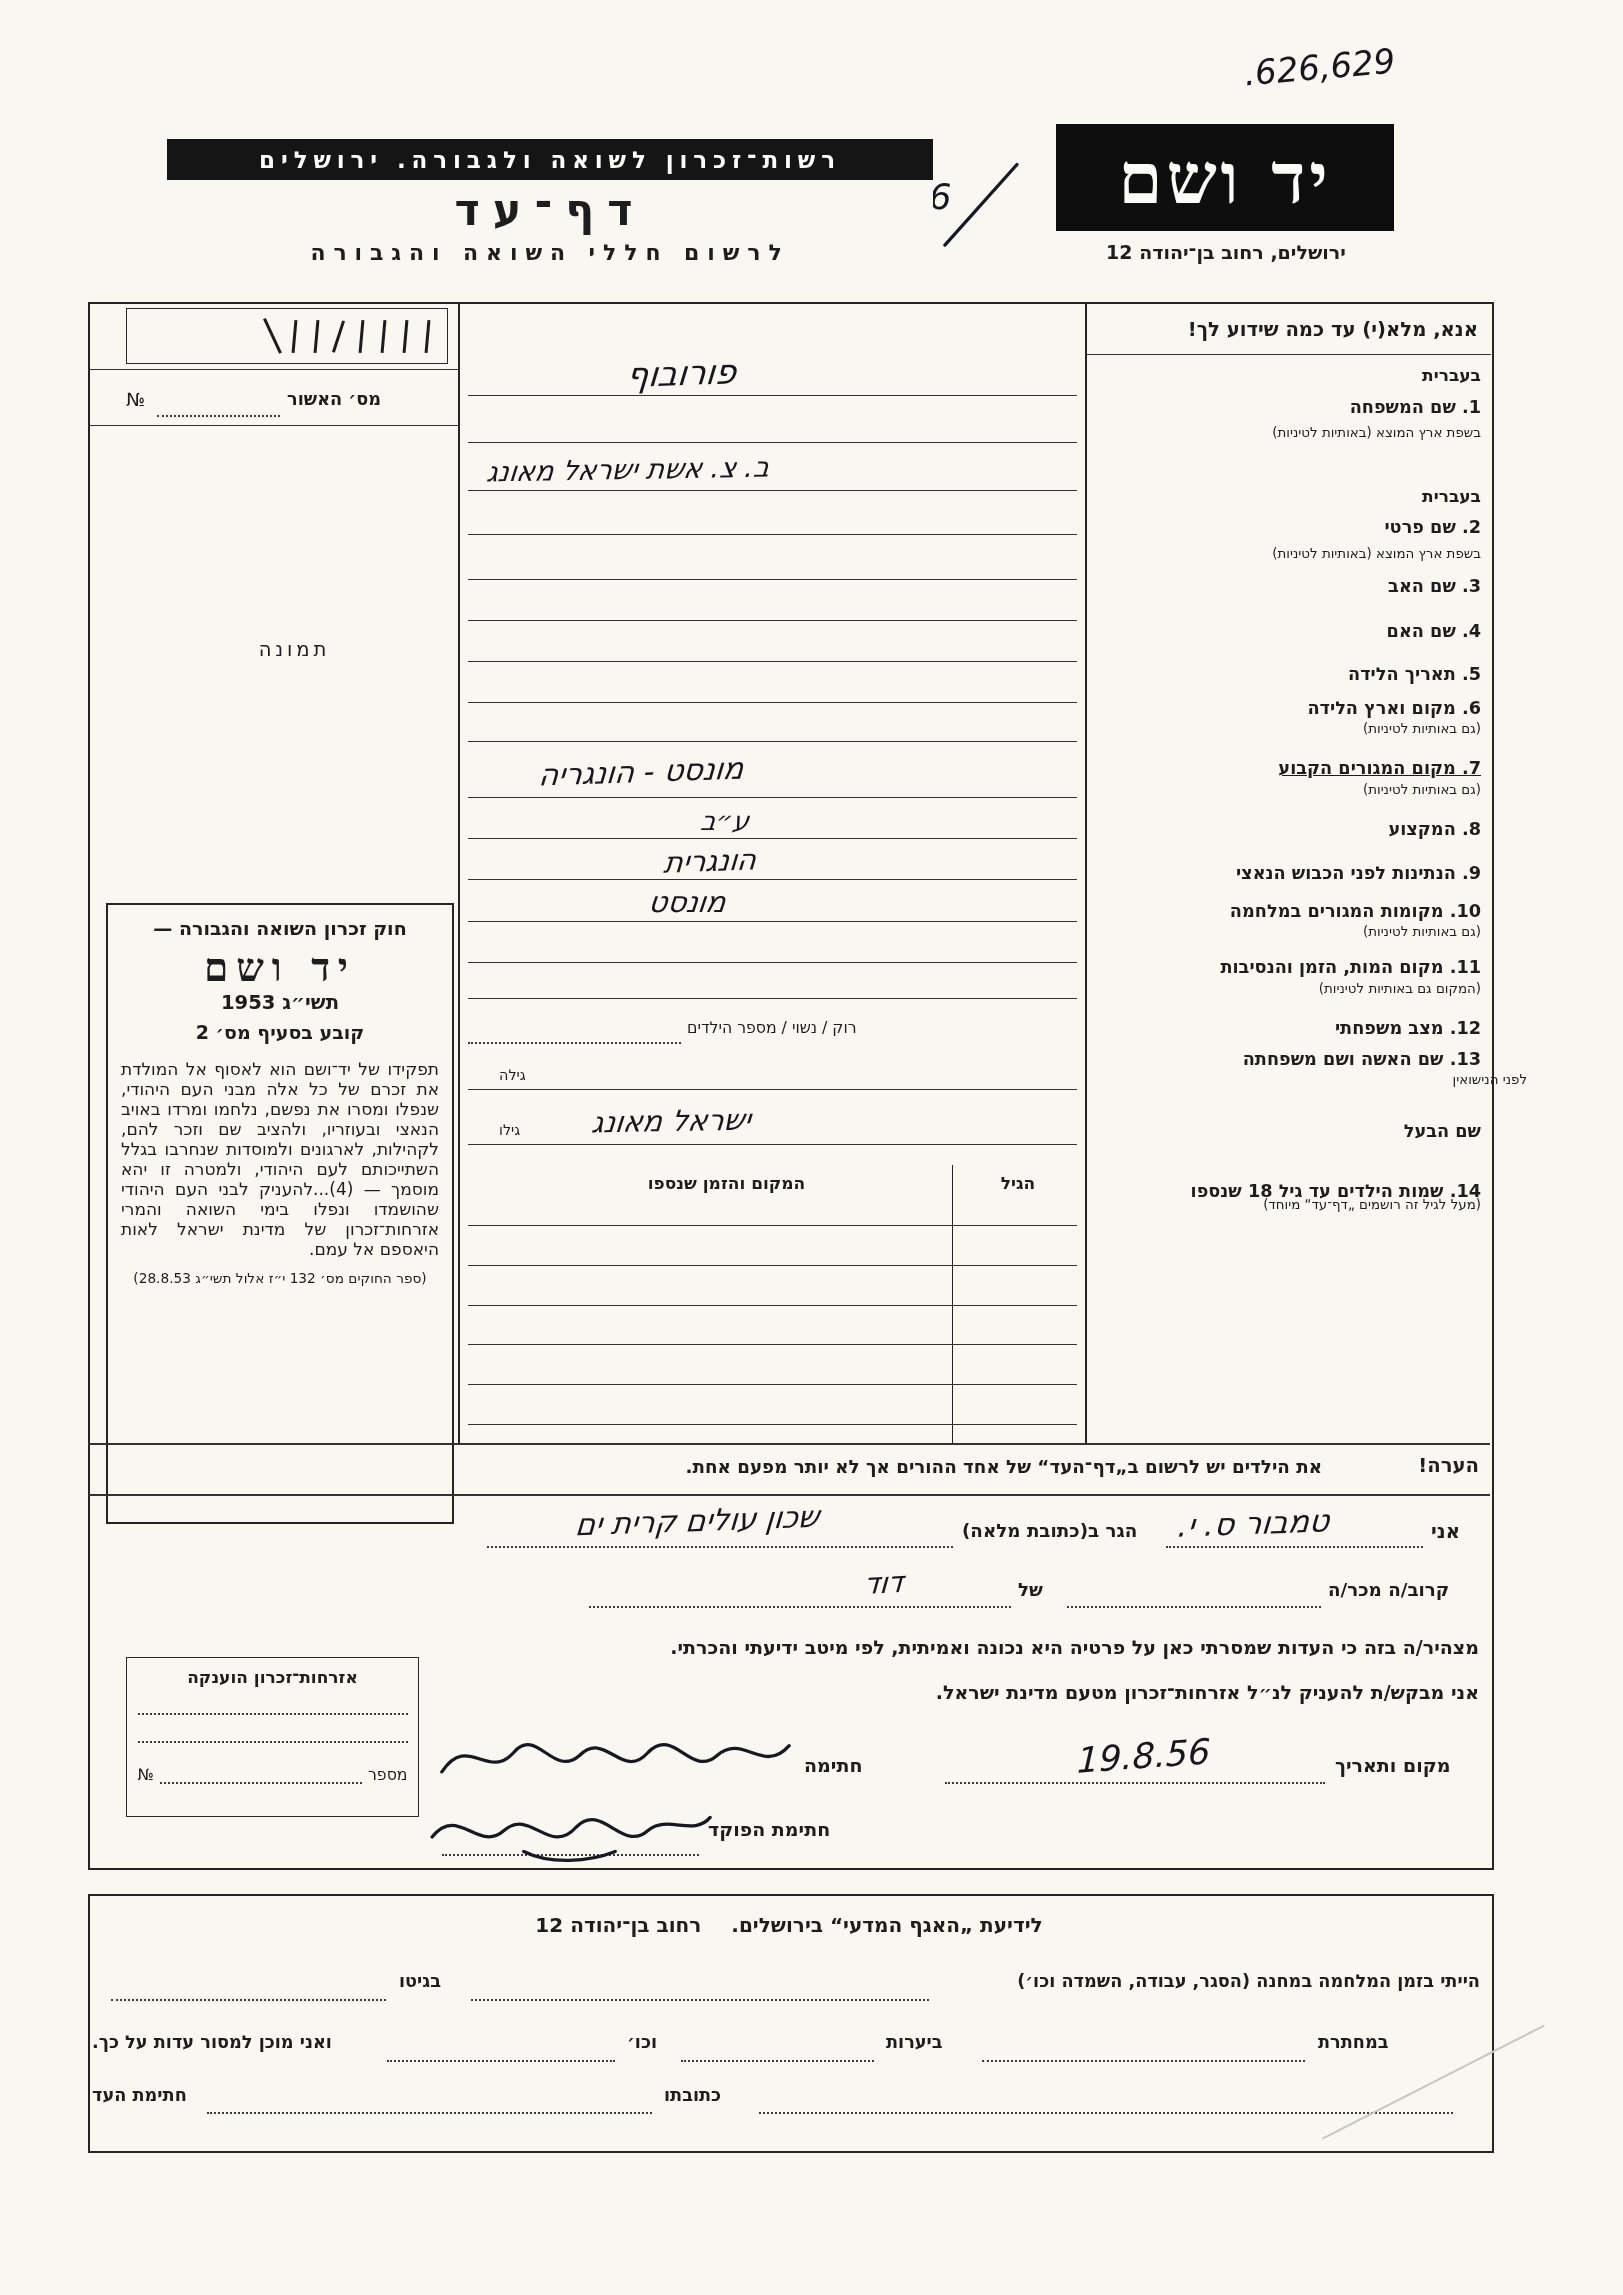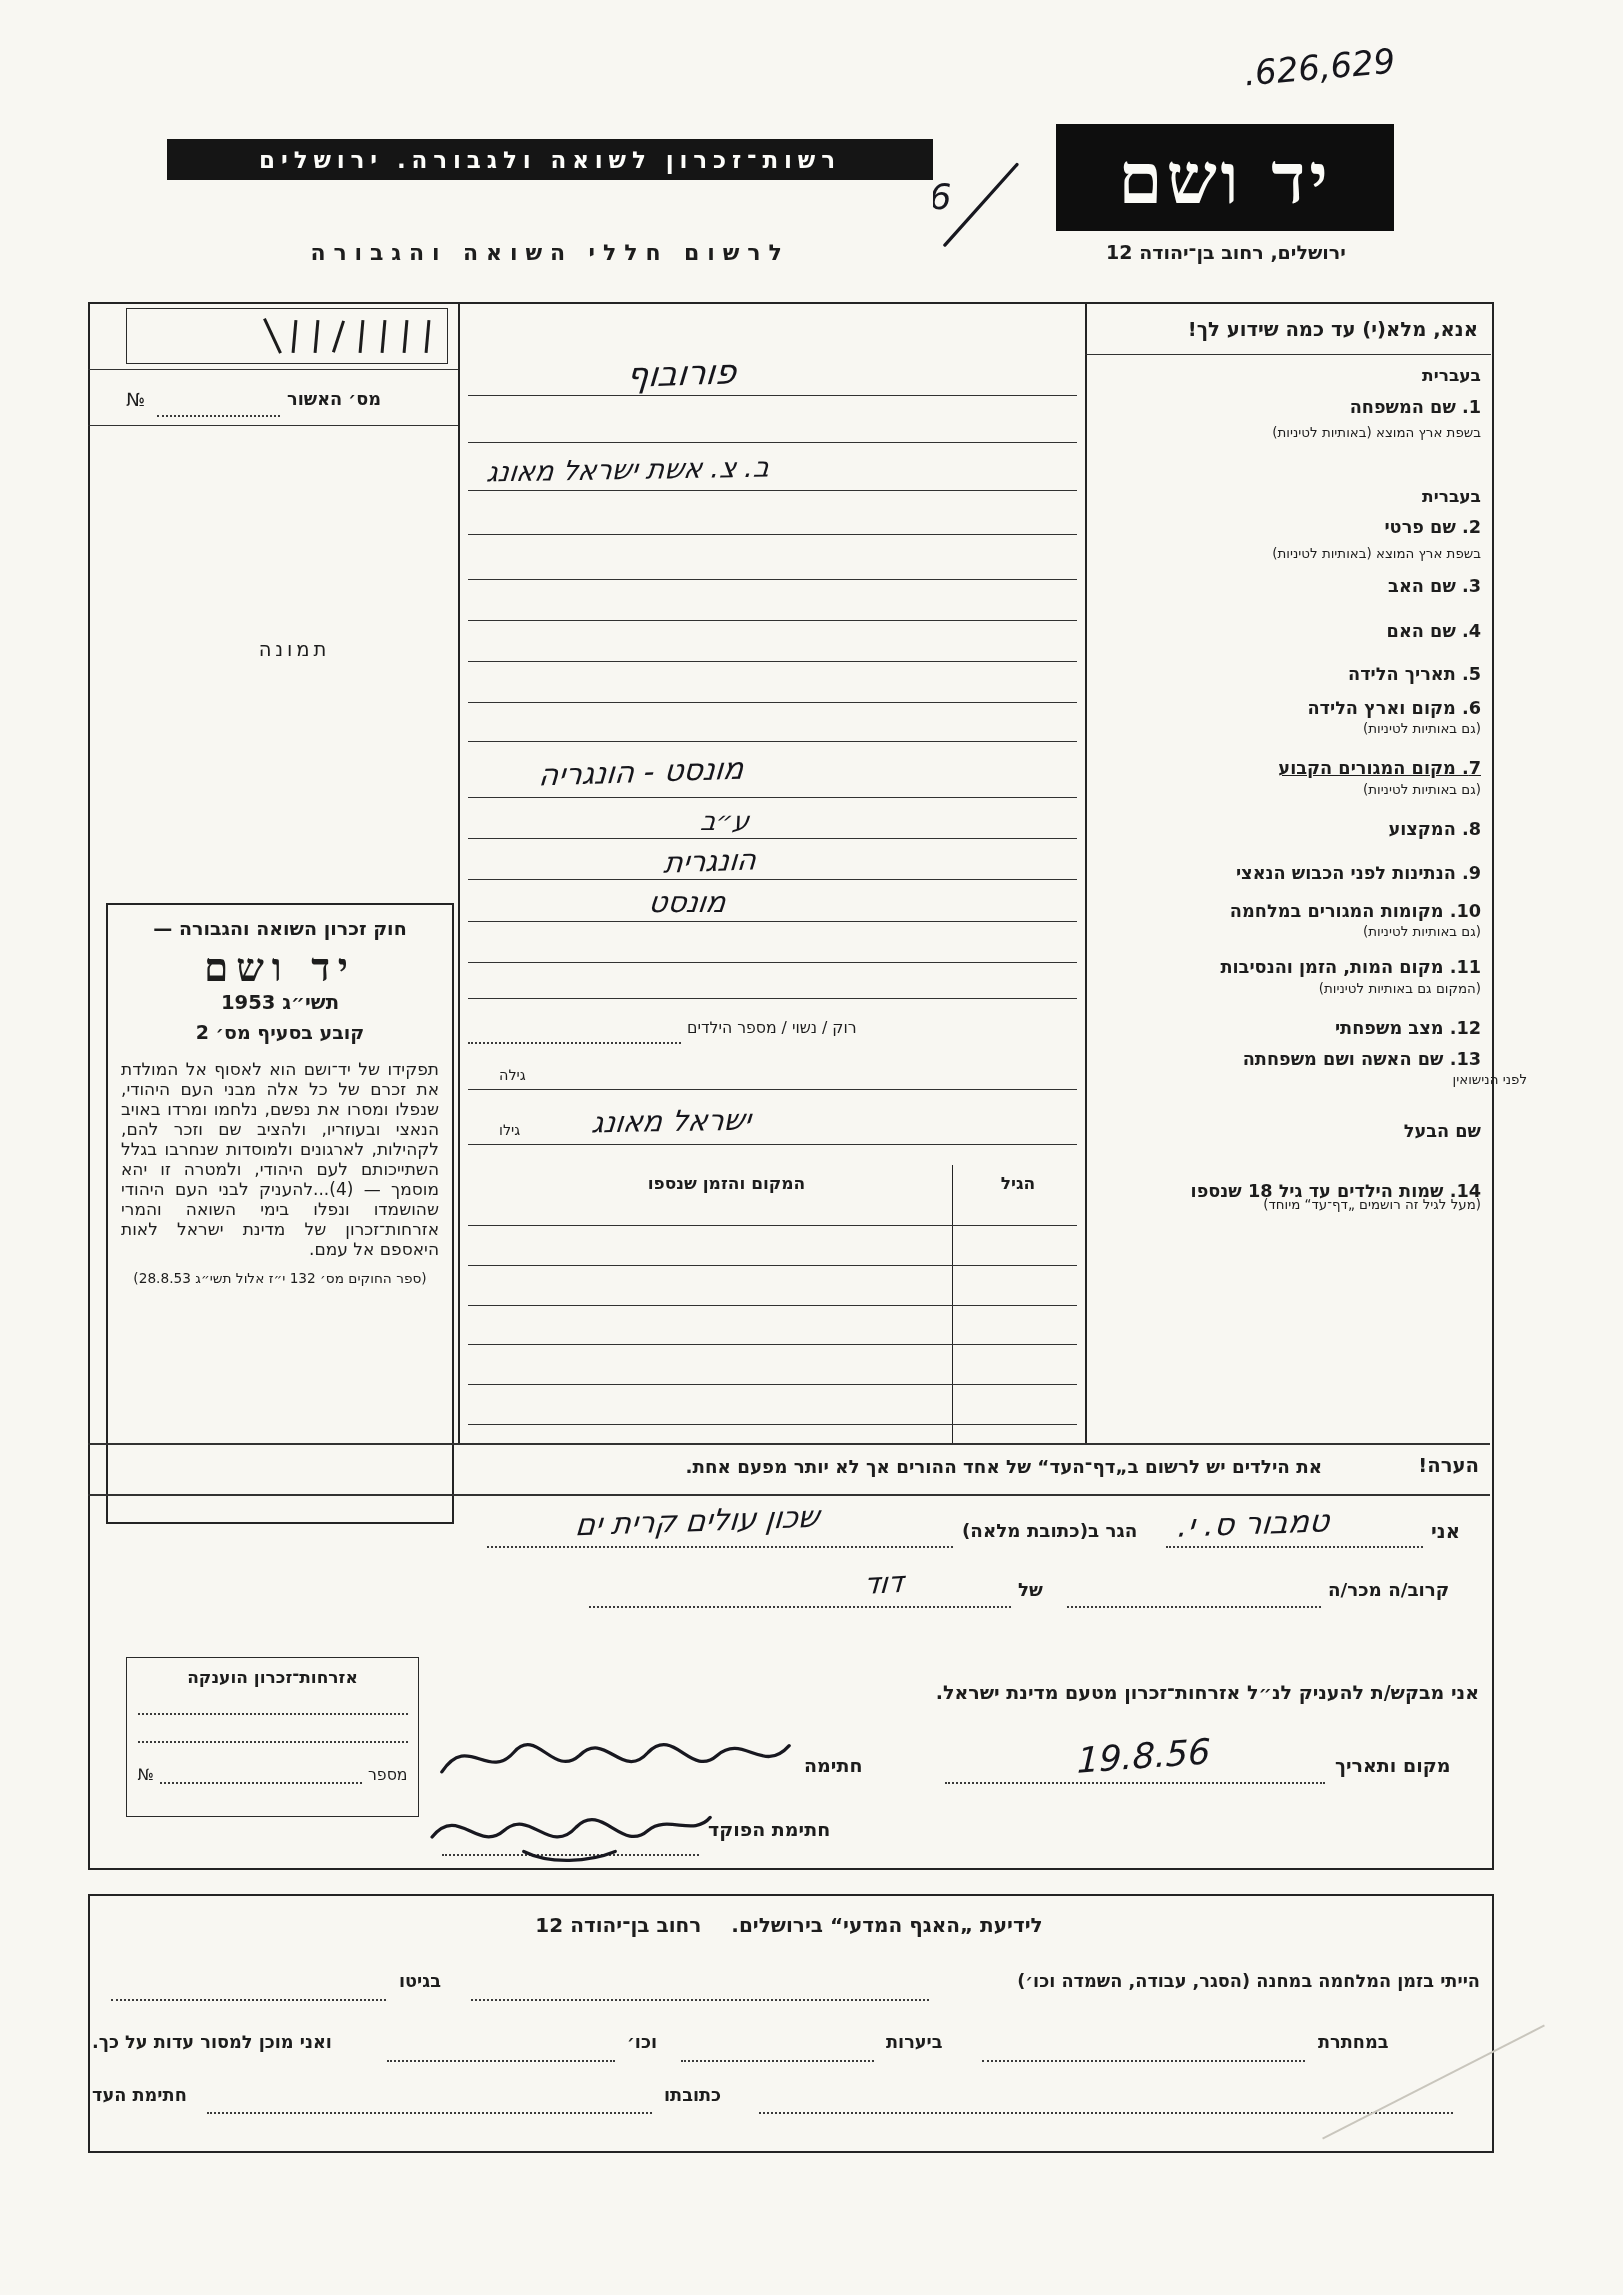--- a/index.html
+++ b/index.html
@@ -55,20 +55,21 @@
   <div class="hand" style="left:1244px;top:47px;font-size:34px;transform:rotate(-5deg);">626,629.</div>
 
   <svg class="sig" style="left:933px;top:158px;" width="105" height="95" viewBox="0 0 160 145">
     <line class="ink" x1="18" y1="133" x2="128" y2="10"></line>
     <text class="inktext" x="28" y="78">16</text>
   </svg>
 
   <div class="bar" style="left:167px;top:139px;width:766px;height:41px;">
     <span>רשות־זכרון לשואה ולגבורה. ירושלים</span>
   </div>
+  <div class="title" style="left:167px;top:185px;width:766px;">דף־עד</div>
   <div class="subtitle" style="left:167px;top:240px;width:766px;">לרשום חללי השואה והגבורה</div>
 
   <div class="logo" style="left:1056px;top:124px;width:338px;height:107px;">
     <span>יד ושם</span>
   </div>
   <div class="addr" style="left:1051px;top:241px;width:350px;">ירושלים, רחוב בן־יהודה 12</div>
 
   <div class="box" style="left:88px;top:302px;width:1402px;height:1564px;"></div>
 
   <div class="vln" style="left:458px;top:302px;height:1141px;"></div>
@@ -184,20 +185,21 @@
   <div class="t bold" style="left:962px;top:1520px;font-size:18.3px;">הגר ב(כתובת מלאה)</div>
   <div class="ln dot" style="left:487px;top:1546px;width:466px;"></div>
   <div class="hand ctr" style="left:439px;top:1503px;width:517px;font-size:30px;transform:rotate(-2deg) skewX(-8deg);">שכון עולים קרית ים</div>
 
   <div class="t bold" style="left:1328px;top:1579px;font-size:18.3px;">קרוב/ה מכר/ה</div>
   <div class="ln dot" style="left:1067px;top:1606px;width:254px;"></div>
   <div class="t bold" style="left:1018px;top:1579px;font-size:18.3px;">של</div>
   <div class="ln dot" style="left:589px;top:1606px;width:422px;"></div>
   <div class="hand" style="left:864px;top:1566px;font-size:29px;transform:rotate(-3deg) skewX(-8deg);">דוד</div>
 
+  <div class="t bold rt" style="left:458px;top:1636px;width:1021px;font-size:19px;">מצהיר/ה בזה כי העדות שמסרתי כאן על פרטיה היא נכונה ואמיתית, לפי מיטב ידיעתי והכרתי.</div>
   <div class="t bold rt" style="left:458px;top:1681px;width:1021px;font-size:19px;">אני מבקש/ת להעניק לנ״ל אזרחות־זכרון מטעם מדינת ישראל.</div>
 
   <div class="t bold" style="left:1335px;top:1754px;font-size:19px;">מקום ותאריך</div>
   <div class="ln dot" style="left:945px;top:1782px;width:380px;"></div>
   <div class="hand" style="left:1077px;top:1736px;font-size:35px;transform:rotate(-4deg) skewX(-6deg);">19.8.56</div>
   <div class="t bold" style="left:804px;top:1754px;font-size:19px;">חתימה</div>
   <svg class="sig" style="left:432px;top:1716px;" width="367" height="79" viewBox="0 0 560 120">
     <path class="ink" d="M15,85 C55,25 85,100 125,55 C160,15 185,95 225,60 C265,20 290,100 330,55 C370,15 395,95 435,60 C475,25 505,90 545,45"></path>
   </svg>
 

